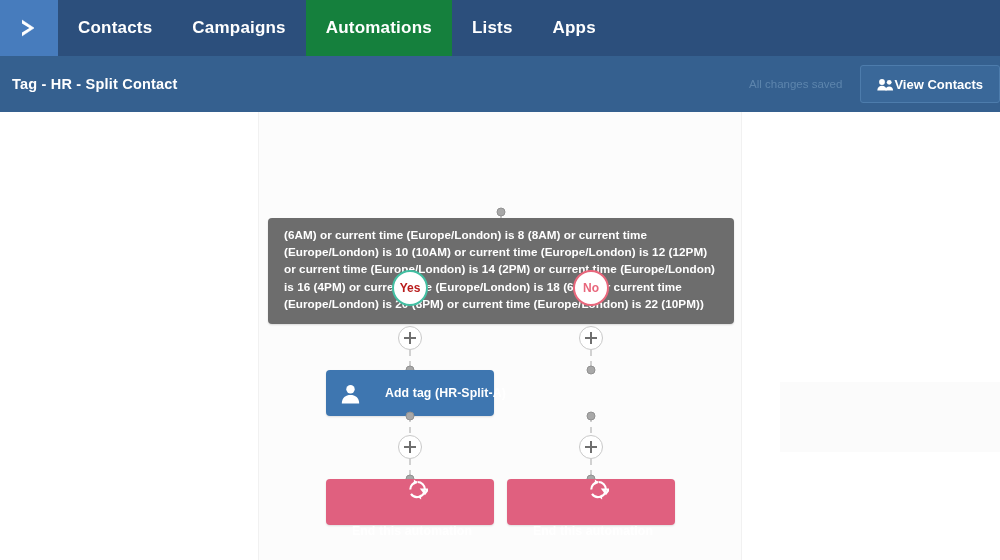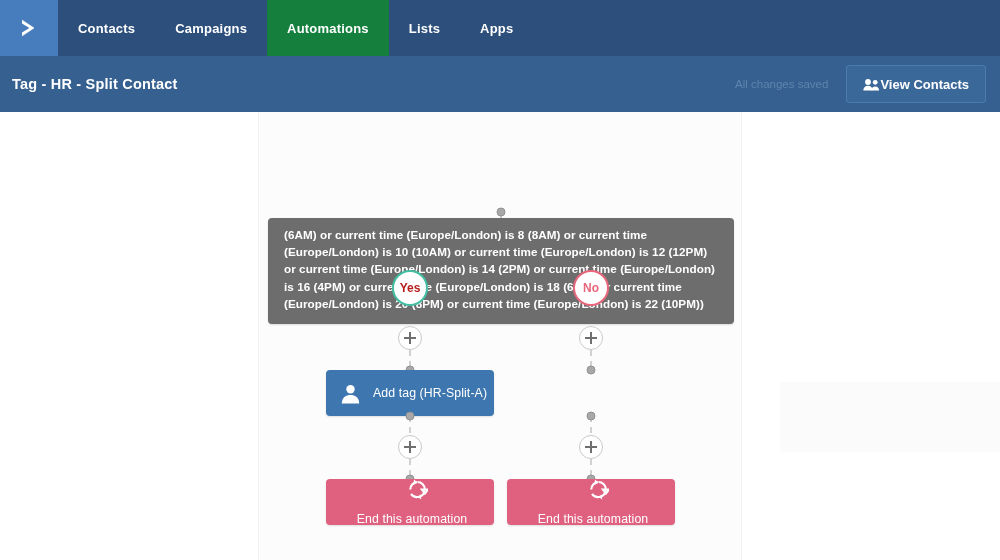--- a/index.html
+++ b/index.html
@@ -29,21 +29,21 @@
     background: #477cbd;
     display: flex; align-items: center; justify-content: center;
     cursor: pointer;
   }
   .logo-block svg { display: block; }
   .nav-items { display: flex; align-items: stretch; }
   .nav-item {
     display: flex; align-items: center;
     padding: 0 20px;
     color: #ffffff;
-    font-size: 13px;
+    font-size: 17px;
     font-weight: bold;
     letter-spacing: .2px;
     cursor: pointer;
     white-space: nowrap;
   }
   .nav-item.active { background: #15803d; }
 
   
   .subheader {
     position: absolute; left: 0; top: 56px;
@@ -53,21 +53,20 @@
   }
   .subheader-title {
     margin-left: 12px;
     color: #ffffff;
     font-size: 14.5px;
     font-weight: bold;
     letter-spacing: .2px;
   }
   .subheader-right {
     margin-left: auto;
-    margin-right: 14px;
     display: flex; align-items: center;
   }
   .saved-text {
     color: #5d85ad;
     font-size: 11.5px;
     margin-right: 18px;
     white-space: nowrap;
   }
   .view-contacts-btn {
     display: flex; align-items: center; 
@@ -175,24 +174,24 @@
     height: 1.6px; width: 12px;
     margin-top: -0.8px;
   }
 
   .action-box {
     position: absolute;
     width: 168px; height: 46px;
     border-radius: 4px;
     display: flex; align-items: center;
     padding-left: 14px;
-    gap: 12px;
+    gap: 24px;
     color: #ffffff;
     font-size: 12.3px;
-    font-weight: normal;
+    font-weight: bold;
     letter-spacing: .1px;
     cursor: pointer;
     box-shadow: 0 1px 2px rgba(0,0,0,.12);
     white-space: nowrap;
     transform: translateX(-50%);
   }
   .action-box.tag { background: #3e76b0; }
   .action-box.end { background: #e0607f; flex-direction: column; }
   .action-box svg { display: block; flex: 0 0 auto; }
   .action-box .lbl { flex: 1 1 auto; text-align: center; margin-right: 10px; }

